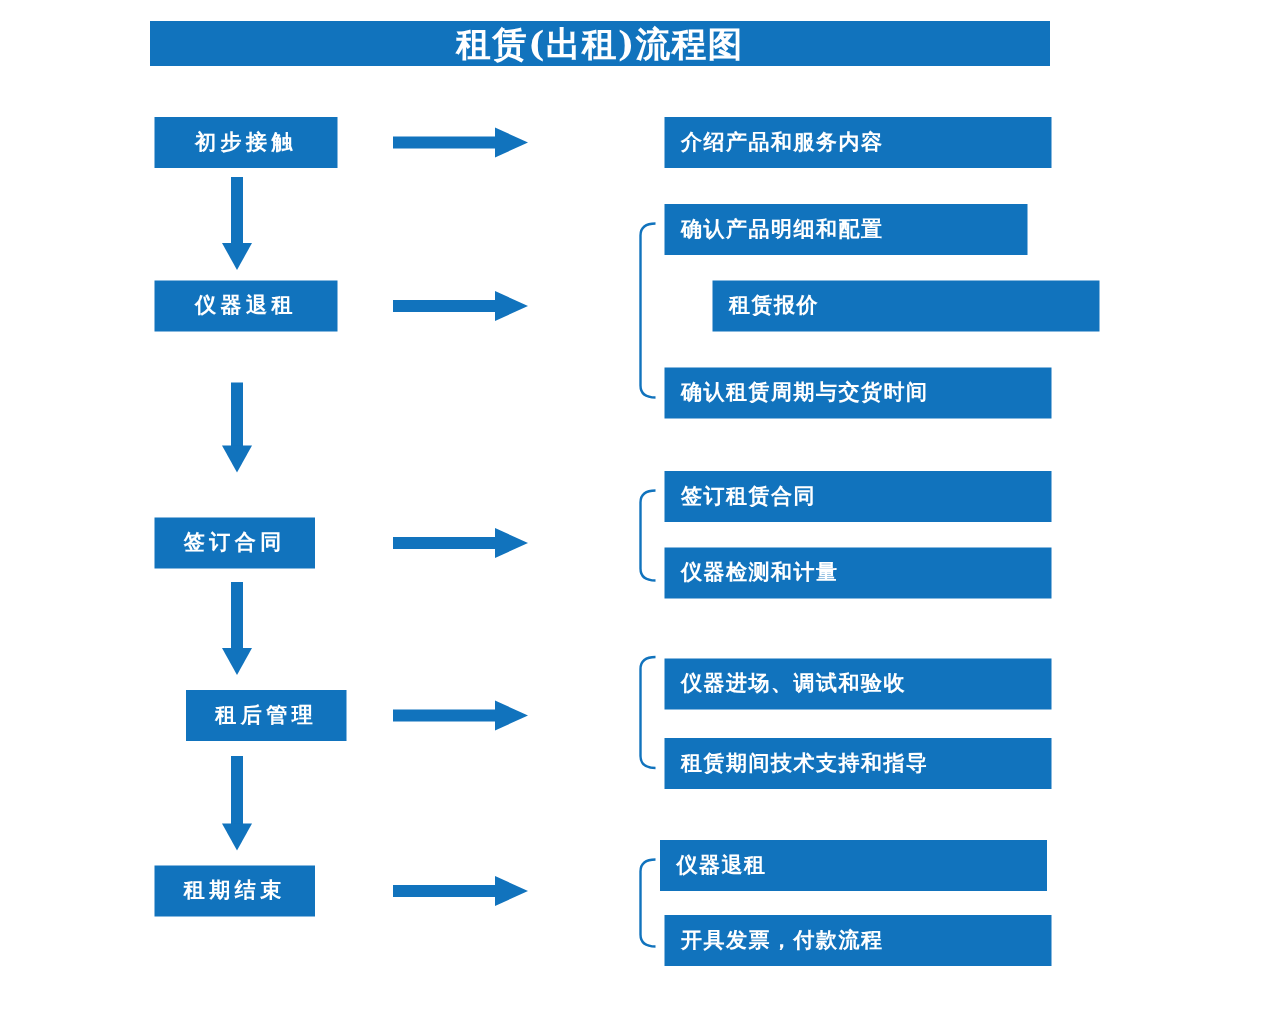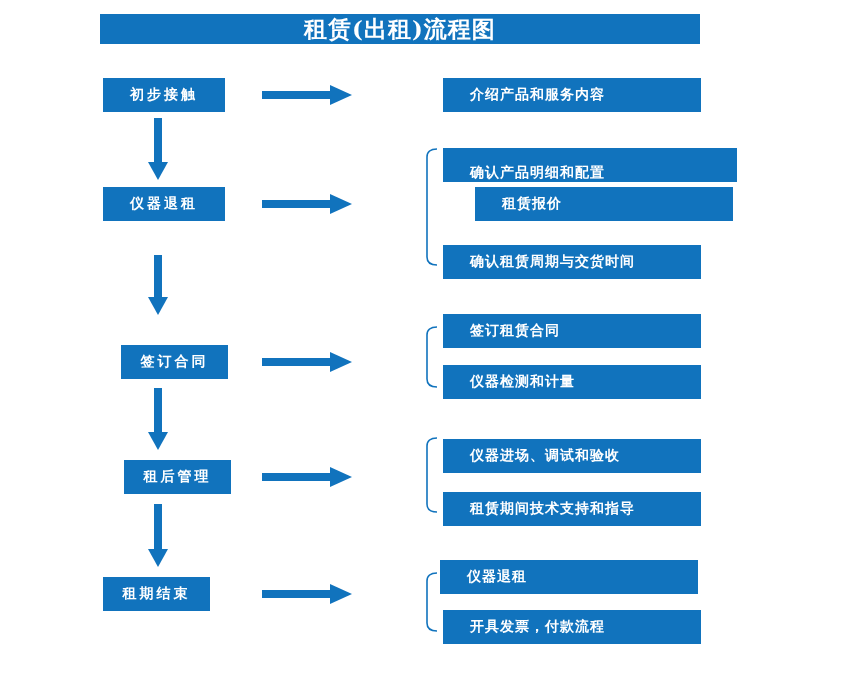--- a/index.html
+++ b/index.html
@@ -12,21 +12,21 @@
     background:var(--primary); color:var(--text-on-primary);
     display:flex; align-items:center; justify-content:center;
     font-weight:bold; font-size:23px; letter-spacing:1px;
   }
 
   .box {
     position:absolute; background:var(--primary); color:var(--text-on-primary);
     font-weight:bold; font-size:14px; display:flex; align-items:center;
   }
   .stage-box { justify-content:center; letter-spacing:3px; }
-  .output-box { padding-left:27px; letter-spacing:1px; }
+  .output-box { padding-left:11px; letter-spacing:1px; }
 
   
   .h-arrow { position:absolute; height:20px; }
   .h-arrow .shaft { position:absolute; left:0; right:20px; top:6px; height:8px; background:var(--primary); }
   .h-arrow .head {
     position:absolute; right:0; top:0; width:0; height:0;
     border-top:10px solid transparent; border-bottom:10px solid transparent;
     border-left:22px solid var(--primary);
   }
 
@@ -67,35 +67,35 @@
   <div class="box stage-box" style="left:103px; top:187px; width:122px; height:34px;">
     <span>仪器退租</span>
   </div>
   <div class="h-arrow" style="left:262px; top:194px; width:90px;">
     <div class="shaft"></div>
     <div class="head"></div>
   </div>
   <svg class="bracket" style="left:424px; top:148px;" width="14" height="118">
     <path d="M13 1 Q3 1 3 9 L3 109 Q3 117 13 117"></path>
   </svg>
-  <div class="box output-box" style="left:443px; top:148px; width:294px; height:34px;align-items:flex-end;">
+  <div class="box output-box" style="left:443px; top:136px; width:242px; height:34px;">
     <span>确认产品明细和配置</span>
   </div>
   <div class="box output-box" style="left:443px; top:187px; width:258px; height:34px;margin-left:32px;">
     <span>租赁报价</span>
   </div>
   <div class="box output-box" style="left:443px; top:245px; width:258px; height:34px;">
     <span>确认租赁周期与交货时间</span>
   </div>
   <div class="v-arrow" style="left:148px; top:255px; height:60px;">
     <div class="shaft"></div>
     <div class="head"></div>
   </div>
 
-  <div class="box stage-box" style="left:103px; top:345px; width:107px; height:34px;margin-left:18px;">
+  <div class="box stage-box" style="left:103px; top:345px; width:107px; height:34px;">
     <span>签订合同</span>
   </div>
   <div class="h-arrow" style="left:262px; top:352px; width:90px;">
     <div class="shaft"></div>
     <div class="head"></div>
   </div>
   <svg class="bracket" style="left:424px; top:326px;" width="14" height="62">
     <path d="M13 1 Q3 1 3 9 L3 53 Q3 61 13 61"></path>
   </svg>
   <div class="box output-box" style="left:443px; top:314px; width:258px; height:34px;">

